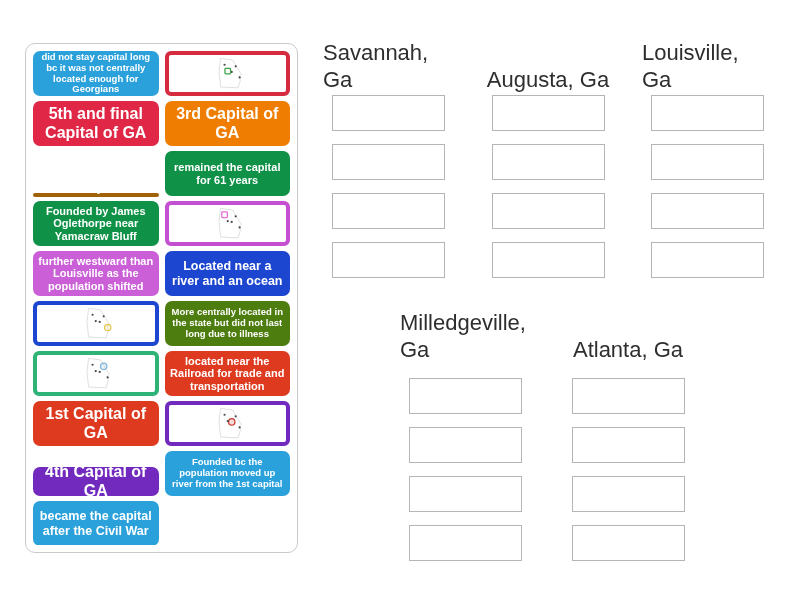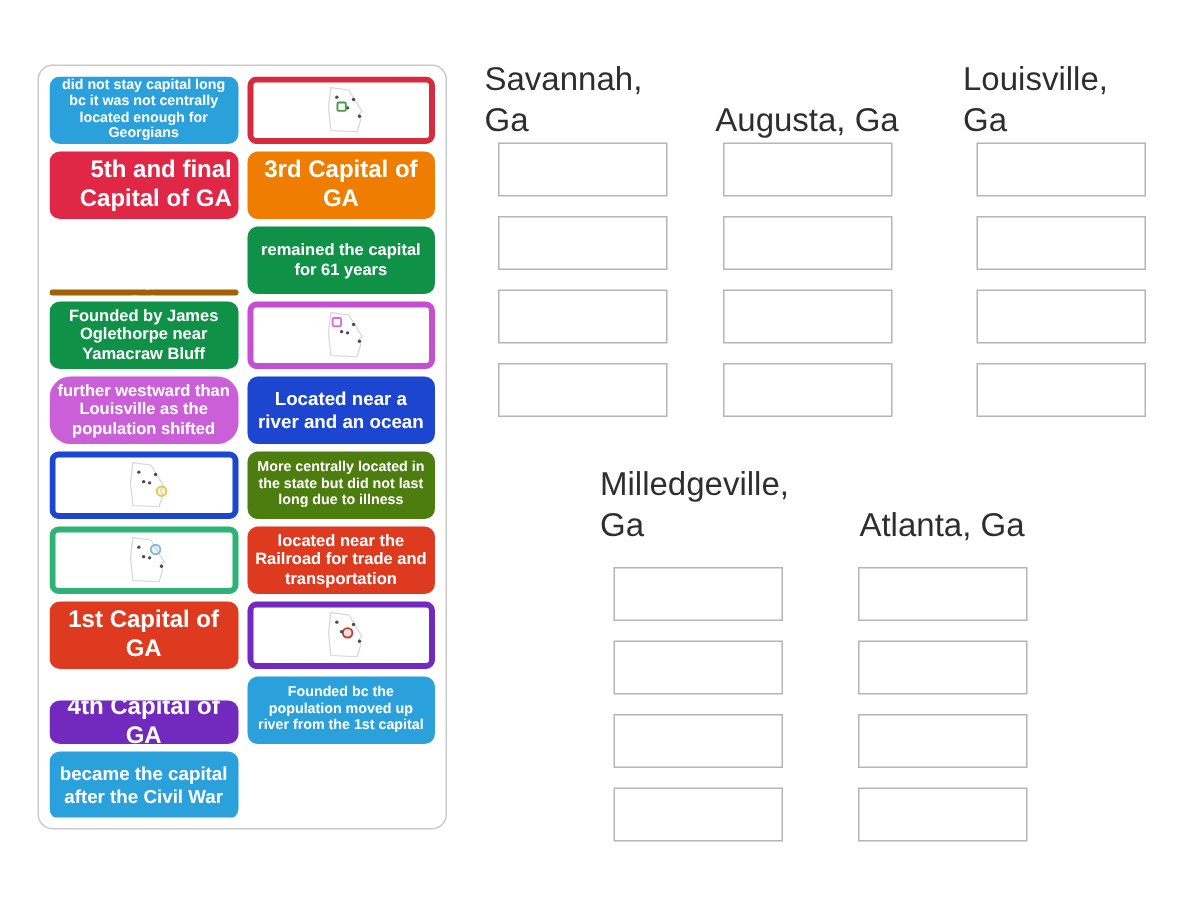--- a/index.html
+++ b/index.html
@@ -17,21 +17,21 @@
   .text-tile{color:#fff;font-weight:bold;padding:2px 4px;line-height:1.15;}
   .text-tile.xl{font-size:16px;}
   .text-tile.lg{font-size:12.5px;}
   .text-tile.md{font-size:11px;}
   .text-tile.sm{font-size:9.5px;}
   .map-tile{background:#fff;border:4px solid #ccc;border-radius:6px;padding:1px;}
   .map-tile svg{width:100%;height:100%;display:block;}
 
   
   .group{position:absolute;width:130px;}
-  .g1{left:323px;top:30px;} .g2{left:473px;top:30px;} .g3{left:642px;top:30px;}
+  .g1{left:323px;top:30px;} .g2{left:483px;top:30px;} .g3{left:642px;top:30px;}
   .g4{left:400px;top:303px;} .g5{left:563px;top:303px;}
   .group-header{min-height:63px;display:flex;align-items:flex-end;justify-content:center;
                 text-align:left;font-size:22px;line-height:27px;
                 color:var(--header_text,#2e2e2e);margin-bottom:2px;}
   .g4 .group-header,.g5 .group-header{min-height:60px;margin-bottom:15px;}
   .slot{width:113px;height:36px;box-sizing:border-box;border:1px solid var(--slot_border,#b5b5b5);
         background:#fff;margin:0 auto 13px;}
 </style>
 </head>
 <body>
@@ -44,36 +44,36 @@
         <div class="tile map-tile" style="border-color: rgb(214, 43, 63);">
           <svg viewBox="0 0 110 44">
             <path d="M46,3 L61,5 L72,23 L69,26 L71,30 L68,40 L46,39 L44,20 Z" fill="#ffffff" stroke="#D6D6D6" stroke-width="1"></path>
             <circle cx="51" cy="11" r="1.4" fill="#4A4A4A"></circle>
             <circle cx="65" cy="13" r="1.4" fill="#4A4A4A"></circle>
             <circle cx="60" cy="20" r="1.4" fill="#4A4A4A"></circle>
             <rect x="51.5" y="15.5" width="7" height="7" rx="1" fill="none" stroke="#3FA047" stroke-width="1.6"></rect>
             <circle cx="70" cy="27" r="1.4" fill="#4A4A4A"></circle>
           </svg>
         </div>
-        <div class="tile text-tile xl" style="background: rgb(224, 39, 70); text-align: right;">5th and final Capital of GA</div>
+        <div class="tile text-tile xl" style="background: rgb(224, 39, 70);">5th and final Capital of GA</div>
         <div class="tile text-tile xl" style="background: rgb(238, 125, 1);">3rd Capital of GA</div>
         <div class="tile text-tile xl" style="background: #a16207; margin-top: 42px;">2nd Capital of GA</div>
         <div class="tile text-tile md" style="background: rgb(15, 146, 71);">remained the capital for 61 years</div>
         <div class="tile text-tile md" style="background: rgb(15, 146, 71);">Founded by James Oglethorpe near Yamacraw Bluff</div>
         <div class="tile map-tile" style="border-color: rgb(196, 79, 208);">
           <svg viewBox="0 0 110 44">
             <path d="M46,3 L61,5 L72,23 L69,26 L71,30 L68,40 L46,39 L44,20 Z" fill="#ffffff" stroke="#D6D6D6" stroke-width="1"></path>
             <rect x="47.5" y="7.5" width="7" height="7" rx="1" fill="none" stroke="#E36BD9" stroke-width="1.6"></rect>
             <circle cx="65" cy="13" r="1.4" fill="#4A4A4A"></circle>
             <circle cx="60" cy="20" r="1.4" fill="#4A4A4A"></circle>
             <circle cx="55" cy="19" r="1.4" fill="#4A4A4A"></circle>
             <circle cx="70" cy="27" r="1.4" fill="#4A4A4A"></circle>
           </svg>
         </div>
-        <div class="tile text-tile md" style="background: rgb(203, 95, 215); border-radius: 14px;">further westward than Louisville as the population shifted</div>
+        <div class="tile text-tile md" style="background: rgb(203, 95, 215);">further westward than Louisville as the population shifted</div>
         <div class="tile text-tile lg" style="background: rgb(28, 70, 207);">Located near a river and an ocean</div>
         <div class="tile map-tile" style="border-color: rgb(28, 70, 207);">
           <svg viewBox="0 0 110 44">
             <path d="M46,3 L61,5 L72,23 L69,26 L71,30 L68,40 L46,39 L44,20 Z" fill="#ffffff" stroke="#D6D6D6" stroke-width="1"></path>
             <circle cx="51" cy="11" r="1.4" fill="#4A4A4A"></circle>
             <circle cx="65" cy="13" r="1.4" fill="#4A4A4A"></circle>
             <circle cx="60" cy="20" r="1.4" fill="#4A4A4A"></circle>
             <circle cx="55" cy="19" r="1.4" fill="#4A4A4A"></circle>
             <circle cx="70" cy="27" r="4" fill="#E3C94F" fill-opacity="0.18" stroke="#E3C94F" stroke-width="1.6"></circle>
           </svg>

